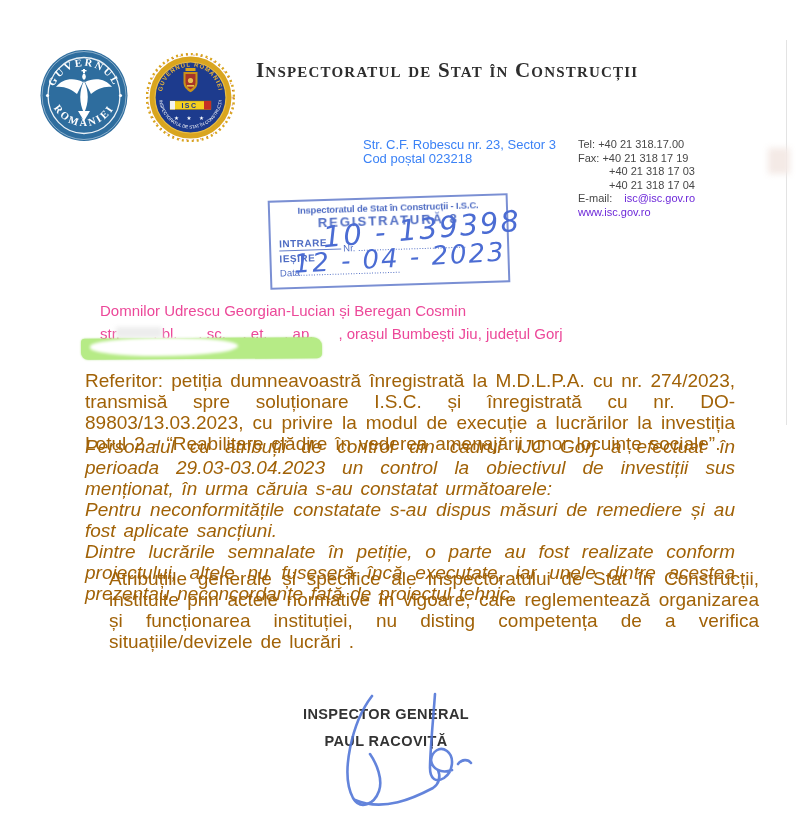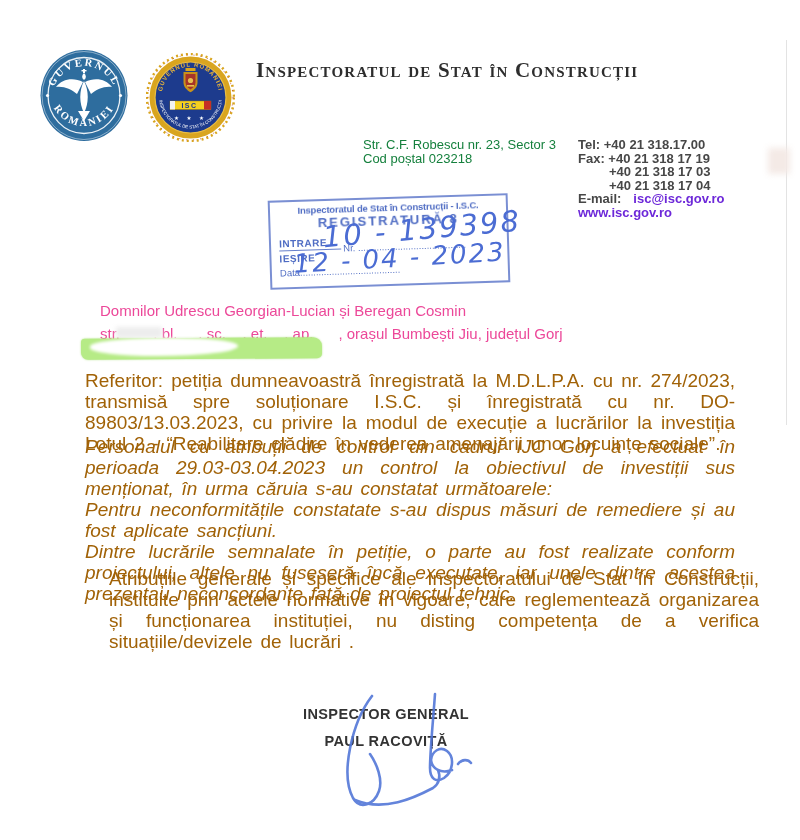--- a/index.html
+++ b/index.html
@@ -10,22 +10,22 @@
   .abs { position:absolute; }
 
   
   .org-title {
     left:256px; top:58px; width:460px;
     font-family:"Liberation Serif", serif; font-variant:small-caps;
     font-size:21px; font-weight:600; letter-spacing:1.2px; color:#2d2d2d;
   }
 
   
-  .addr { left:363px; top:138px; font-size:13px; line-height:14px; color:#15803d; }
-  .tels { left:578px; top:138px; font-size:13px; line-height:13.6px; color:#474747;font-weight:bold; }
+  .addr { left:363px; top:138px; font-size:13px; line-height:14px; color:#3b82f6; }
+  .tels { left:578px; top:138px; font-size:11px; line-height:13.6px; color:#474747; }
   .tels .indent { padding-left:31px; }
   .link { color:#6d28d9; text-decoration:none; }
   .email-row .lbl { margin-right:12px; }
 
   
   .stamp {
     left:269px; top:197px; width:236px; height:85px;
     border:2px solid rgba(77,106,196,.75);
     transform:rotate(-1.8deg); color:rgba(64,95,190,.92);
   }

